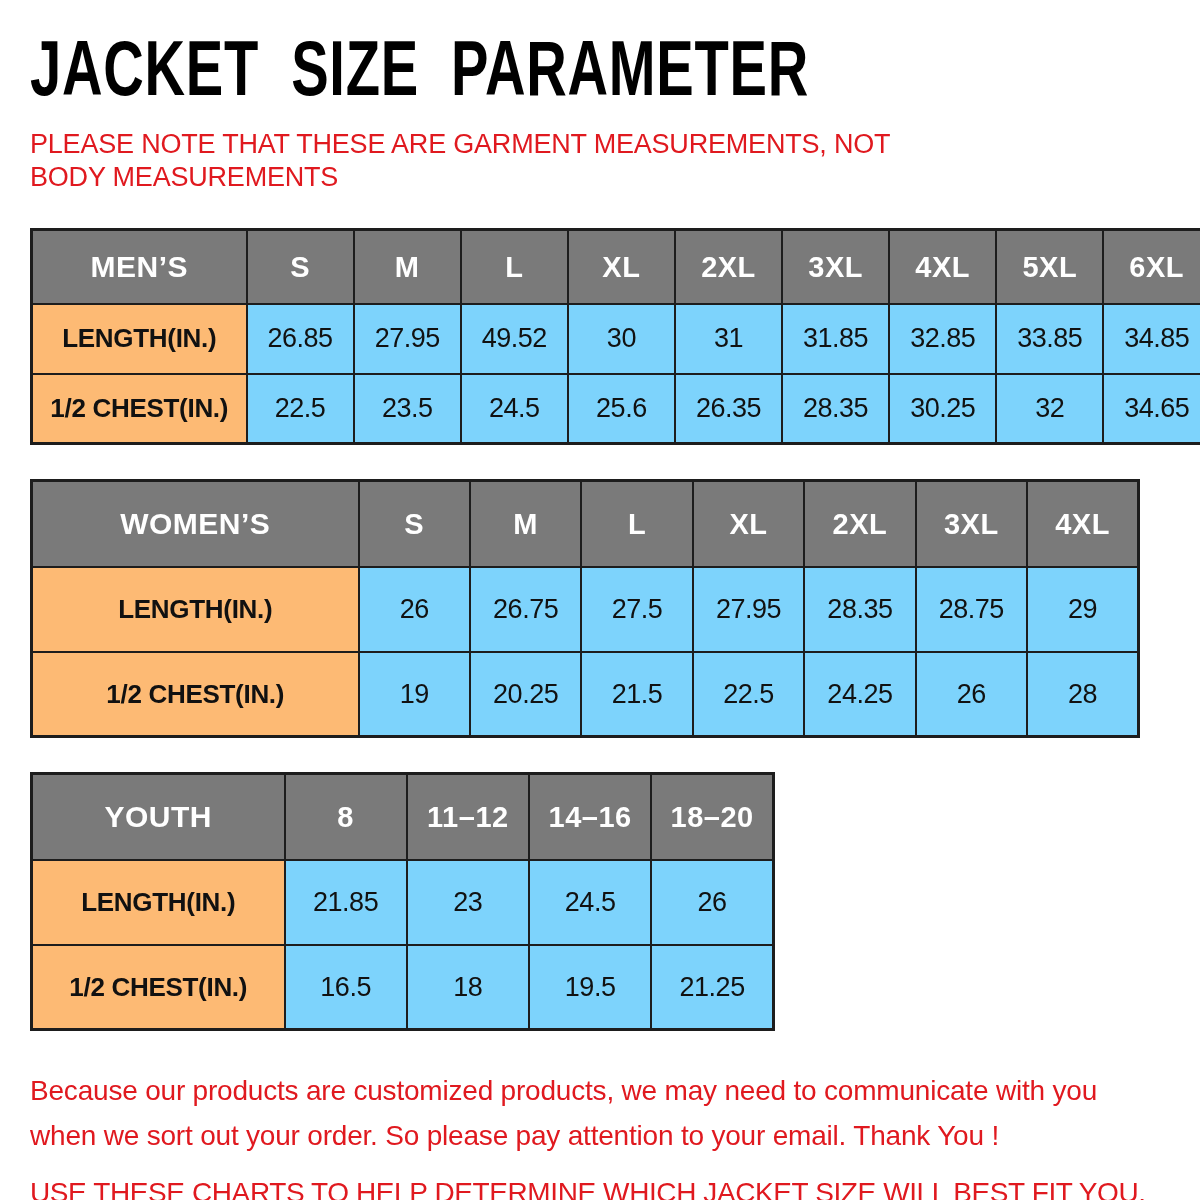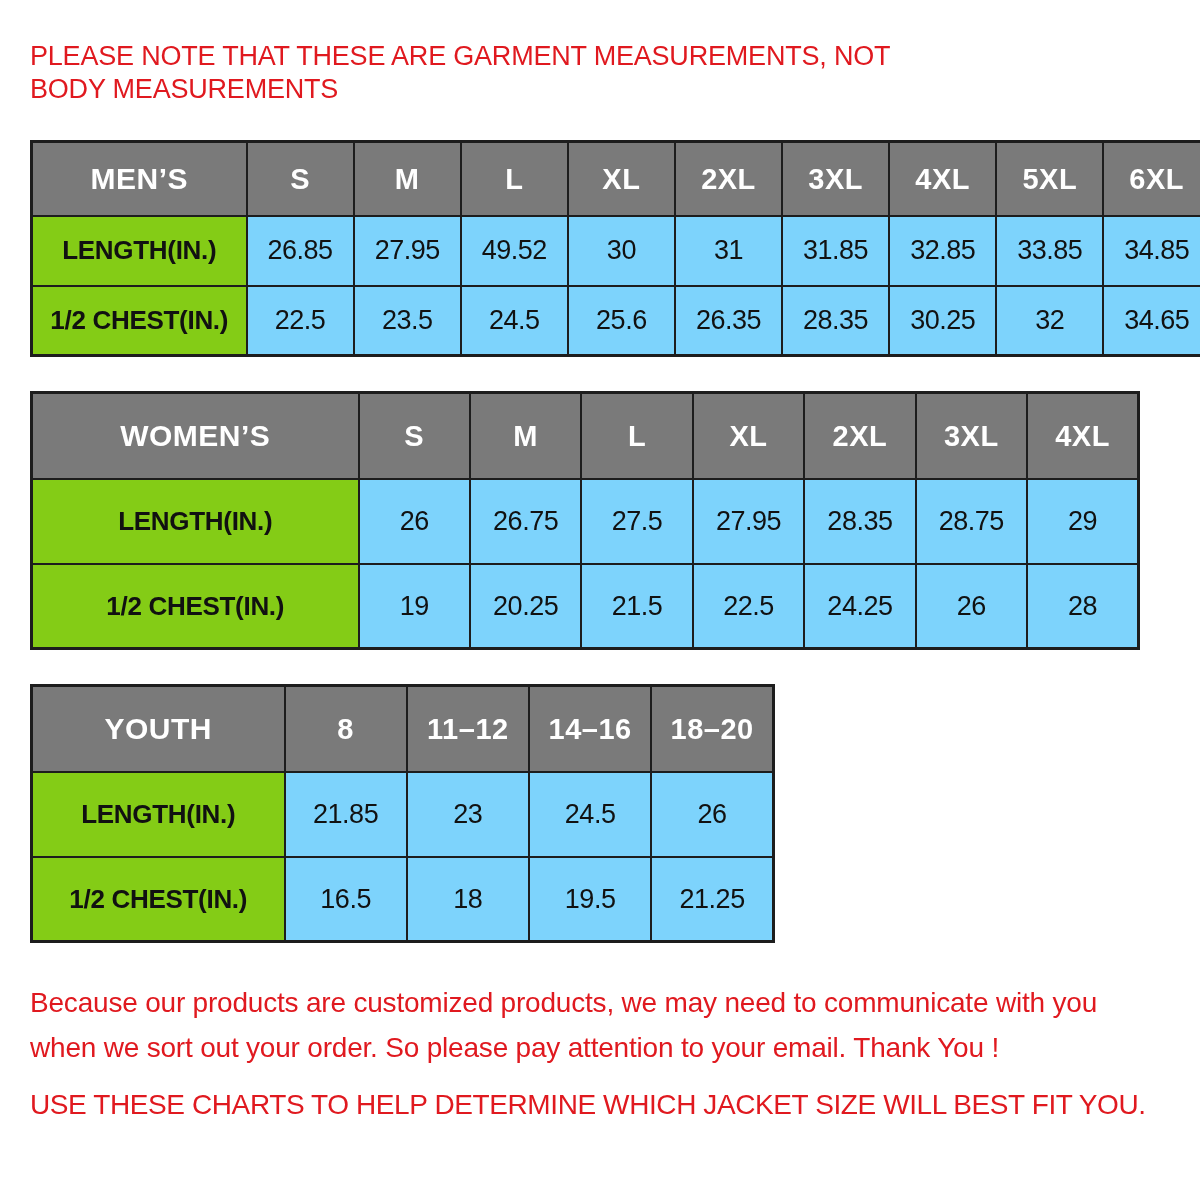--- a/index.html
+++ b/index.html
@@ -60,21 +60,21 @@
   }
   table.size-table thead th {
     background: #7a7a7a;
     color: #ffffff;
     font-weight: 700;
     font-size: 29px;
     letter-spacing: 0.5px;
   }
   table.size-table thead th.group-label { font-size: 30px; }
   table.size-table tbody th.row-label {
-    background: #84cc16;
+    background: #fdba74;
     color: #111111;
     font-weight: 700;
     font-size: 26px;
     letter-spacing: -0.3px;
   }
   table.size-table tbody td {
     background: #7dd3fc;
     font-size: 27px;
     font-weight: 400;
     letter-spacing: -0.5px;
@@ -112,20 +112,21 @@
     line-height: 1.3;
     color: #e0191f;
     letter-spacing: -0.4px;
   }
 </style>
 </head>
 <body>
 
 <div class="page">
 
+  <h1 class="title"><span class="title-inner">JACKET SIZE PARAMETER</span></h1>
 
   <p class="note">PLEASE NOTE THAT THESE ARE GARMENT MEASUREMENTS, NOT BODY MEASUREMENTS</p>
 
   <div id="tables">
       <table class="size-table tbl-mens">
         <colgroup>
           <col class="label-col">
           <col>
           <col>
           <col>

